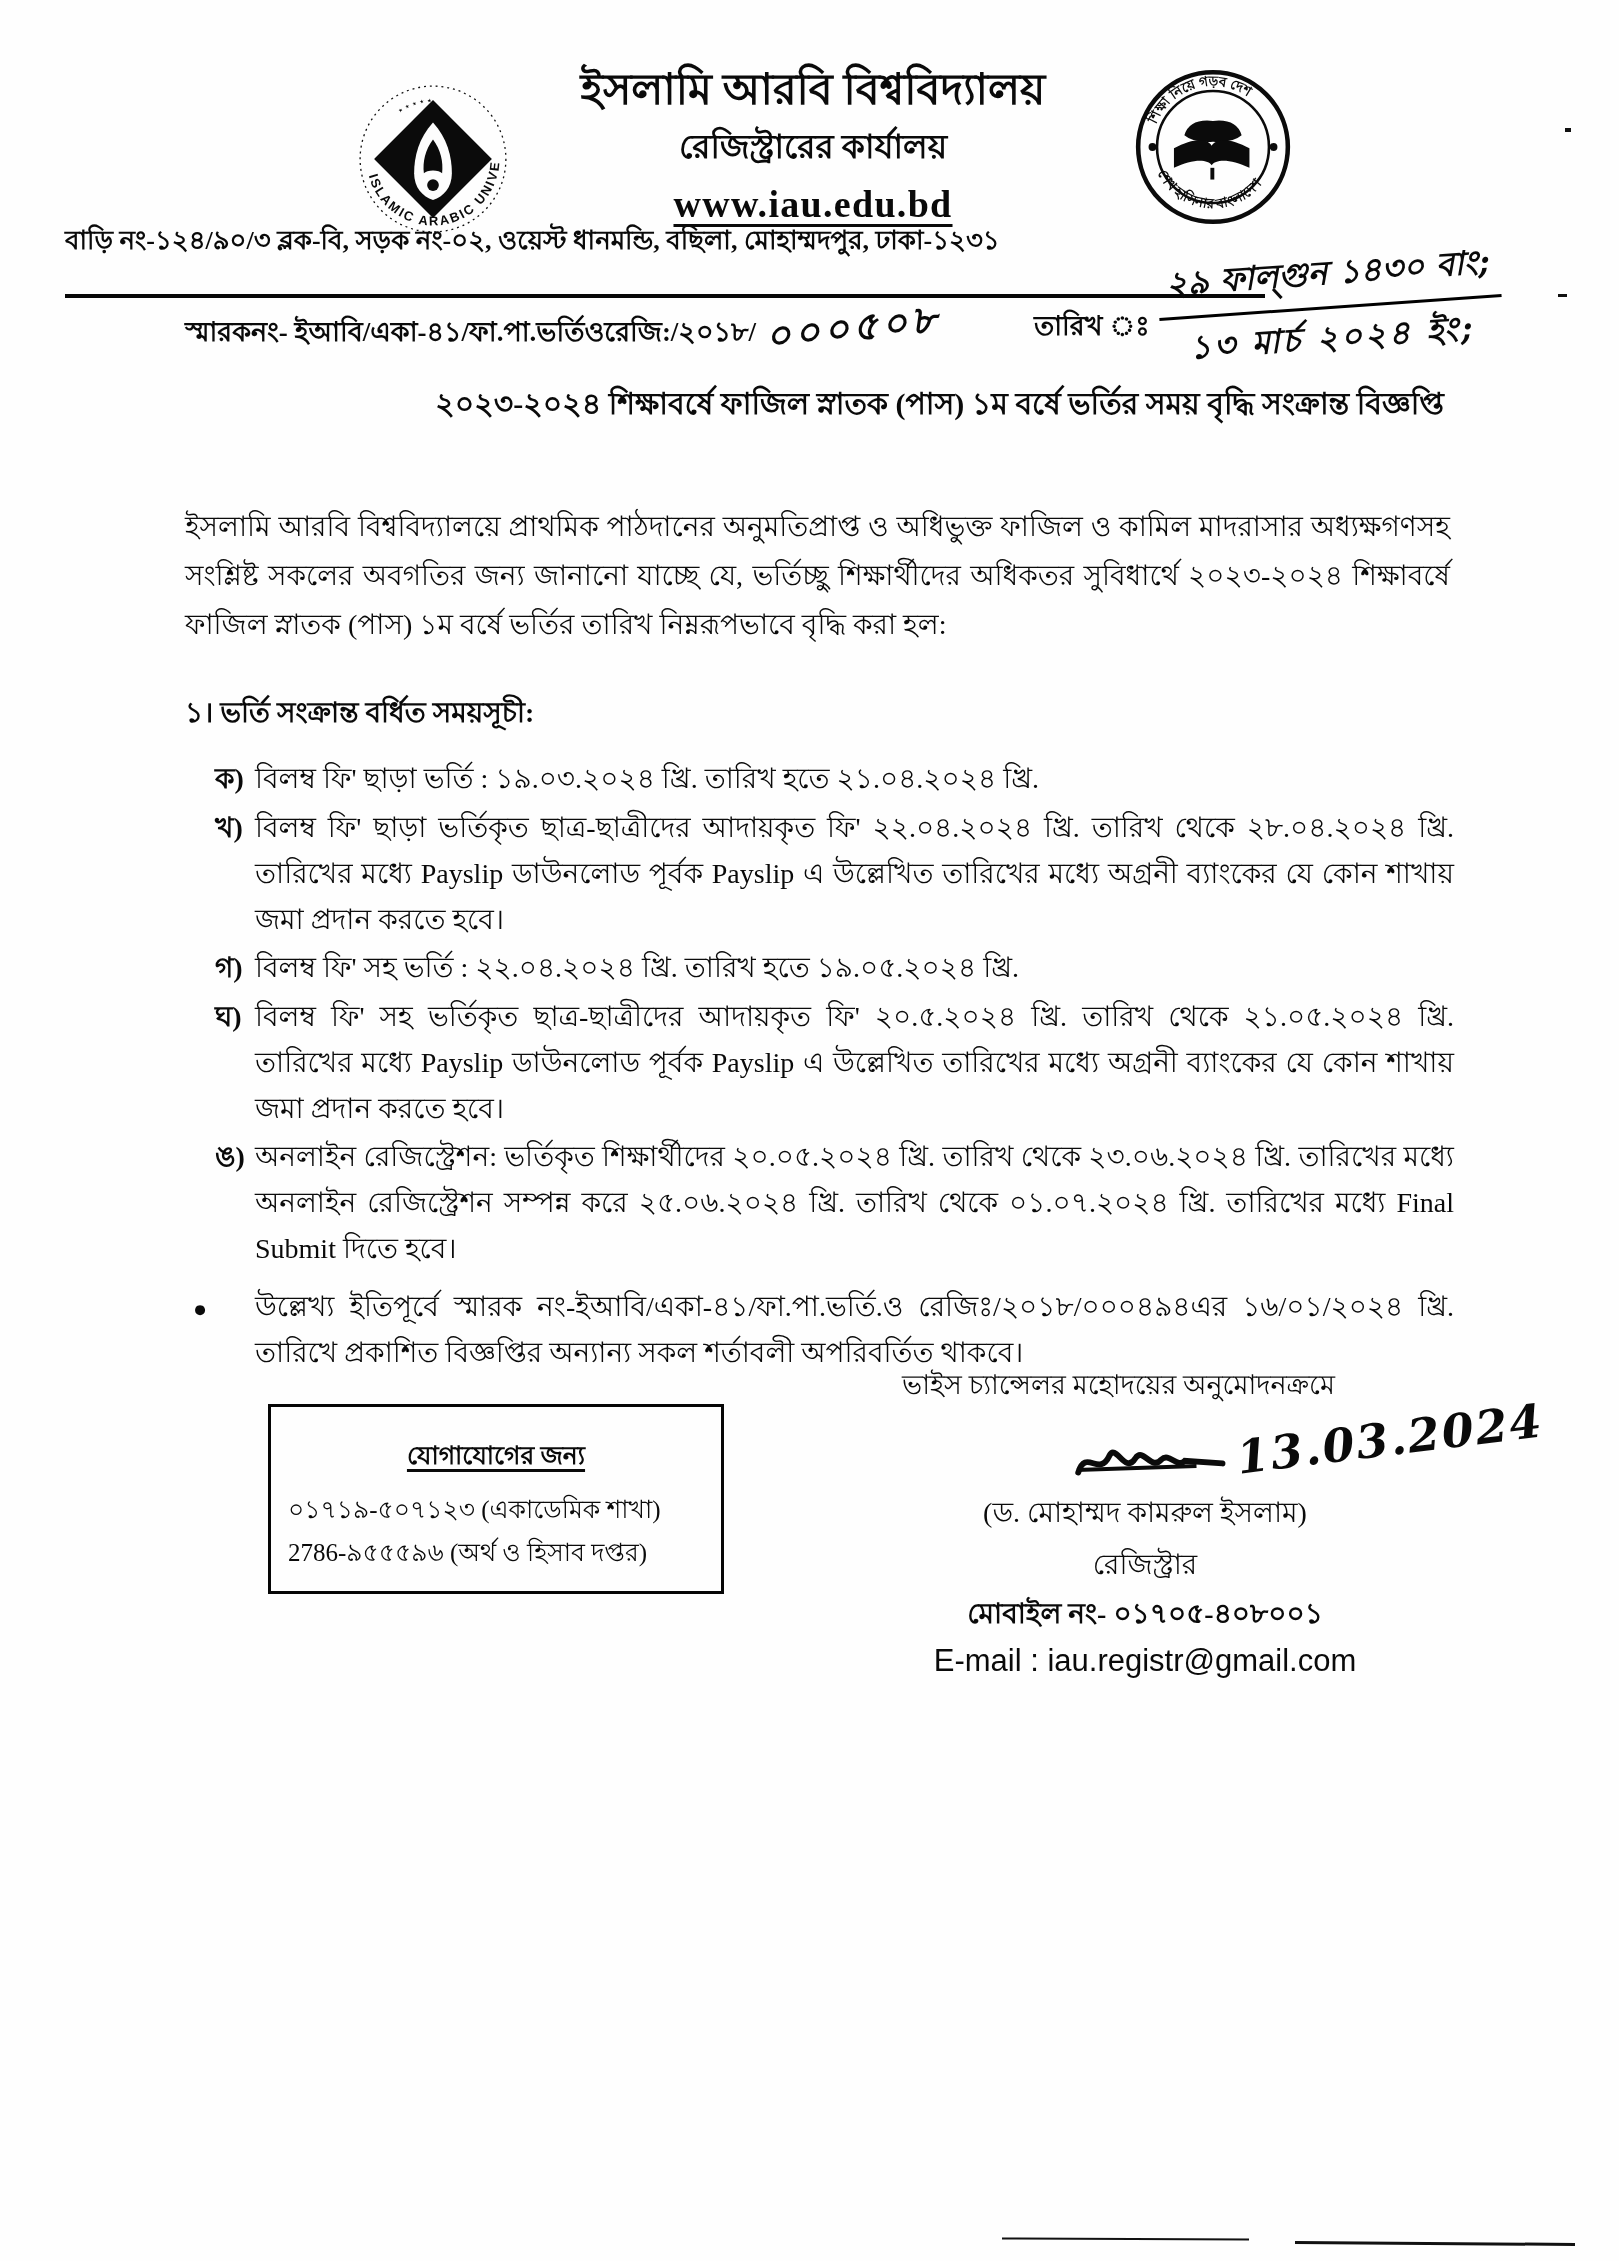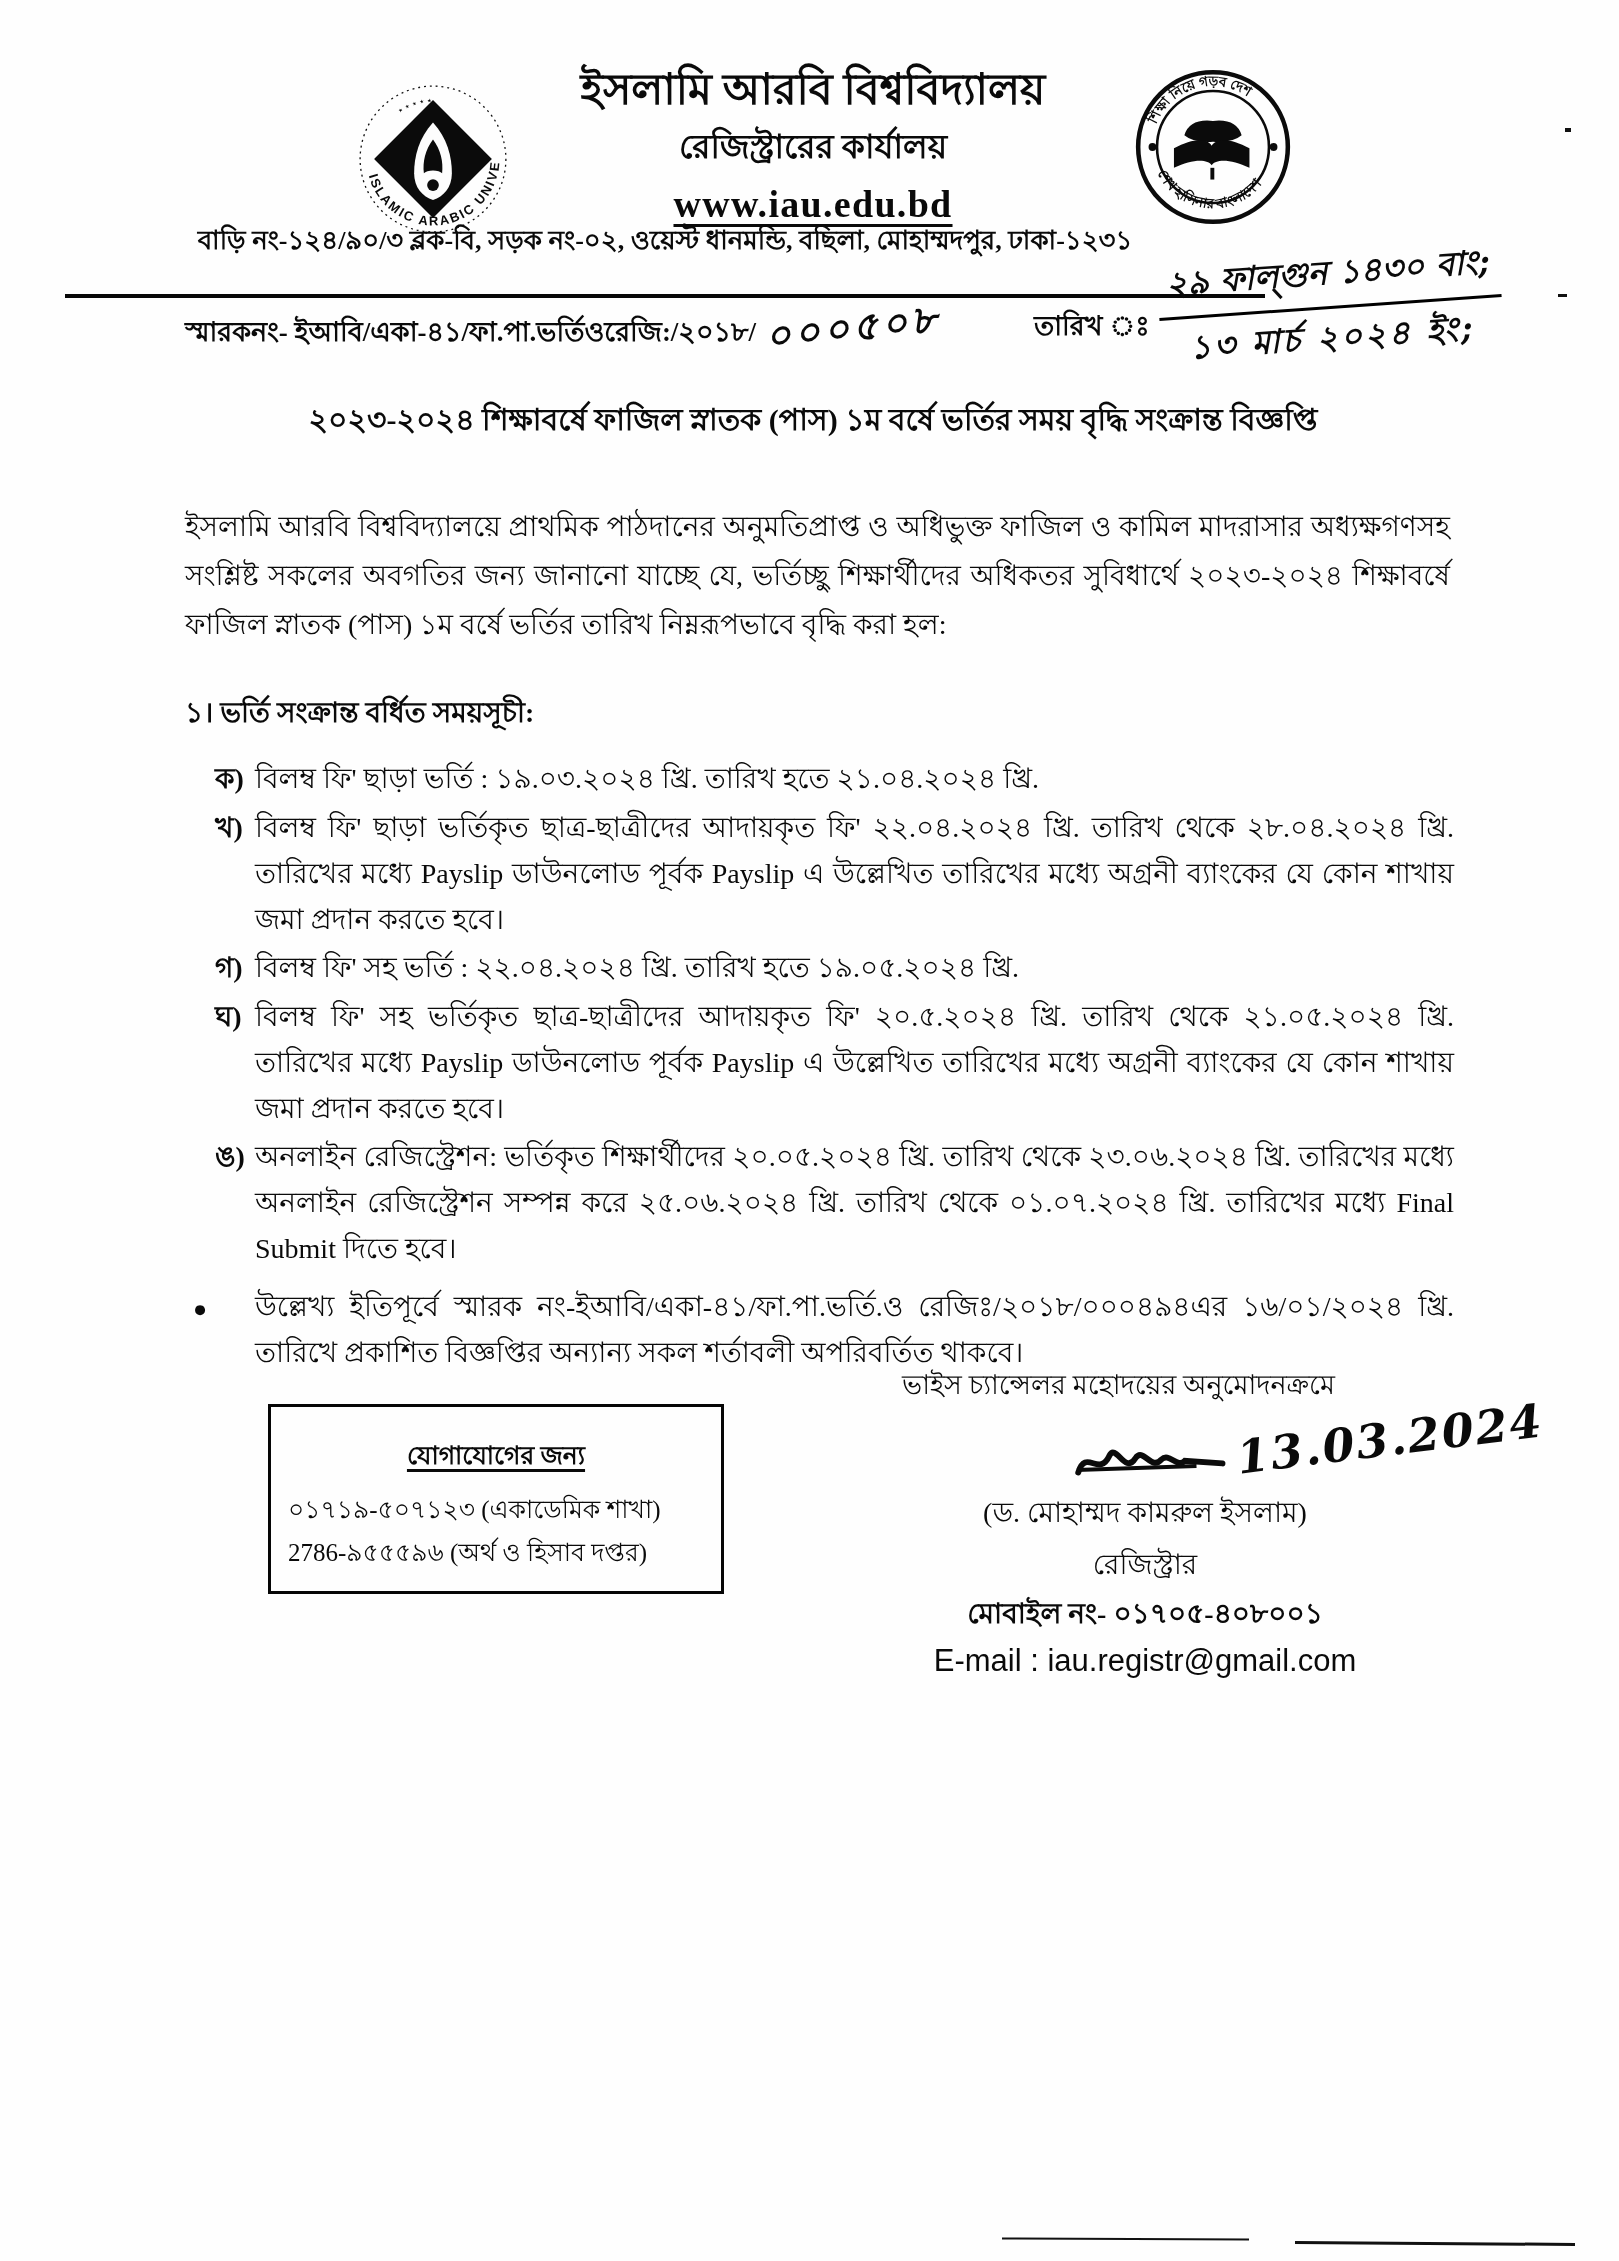--- a/index.html
+++ b/index.html
@@ -17,21 +17,21 @@
     position:absolute;top:65px;left:260px;width:1106px;
     text-align:center;
   }
   .org-name{font-size:43px;font-weight:bold;line-height:1.15;}
   .office-name{font-size:33px;font-weight:bold;margin-top:6.5px;}
   .website{font-size:38px;font-weight:bold;letter-spacing:1.3px;
     text-decoration:underline;text-decoration-thickness:3.3px;text-underline-offset:6.5px;
     margin-top:5.2px;display:inline-block;}
   .address-line{
     position:absolute;top:220px;left:65px;width:1200px;
-    text-align:center;font-size:26px;font-weight:bold;white-space:nowrap;
+    font-size:26px;font-weight:bold;white-space:nowrap;
   }
   .logo{position:absolute;}
   .logo-left{top:77px;left:351px;width:164px;height:164px;}
   .logo-right{top:65px;left:1131px;width:164px;height:164px;}
   .rule{
     position:absolute;top:294px;left:65px;width:1200px;height:3.9px;background:#070707;
   }
   
   .memo-line{
     position:absolute;top:311px;left:185px;display:flex;align-items:flex-start;
@@ -47,22 +47,22 @@
   }
   .date-block{
     position:absolute;top:247px;left:1034px;display:flex;align-items:center;
   }
   .date-label{font-size:27px;font-weight:bold;margin-top:39px;}
   .date-stack{display:inline-block;text-align:center;margin-left:9px;transform:rotate(-4deg);}
   .date-top{font-size:33px;border-bottom:3.3px solid #000;padding:0 9px 2.6px;white-space:nowrap;}
   .date-bottom{font-size:33px;padding-top:3.9px;white-space:nowrap;letter-spacing:2.6px;}
   
   .notice-title{
-    position:absolute;top:396px;left:182px;width:1262px;
-    text-align:center;font-size:30px;font-weight:bold;
+    position:absolute;top:380px;left:182px;width:1262px;
+    text-align:right;font-size:30px;font-weight:bold;
   }
   .intro{
     position:absolute;top:502px;left:185px;width:1265px;
     font-size:28px;line-height:49px;text-align:justify;
   }
   .schedule-heading{
     position:absolute;top:691px;left:185px;
     font-size:28px;font-weight:bold;
   }
   .schedule{

